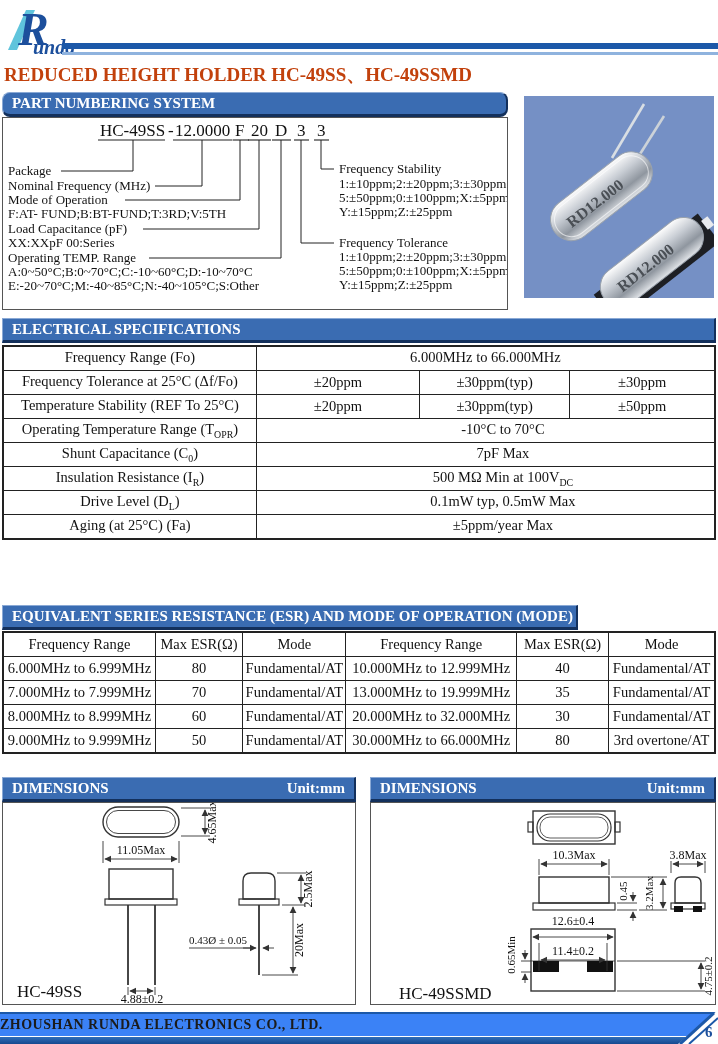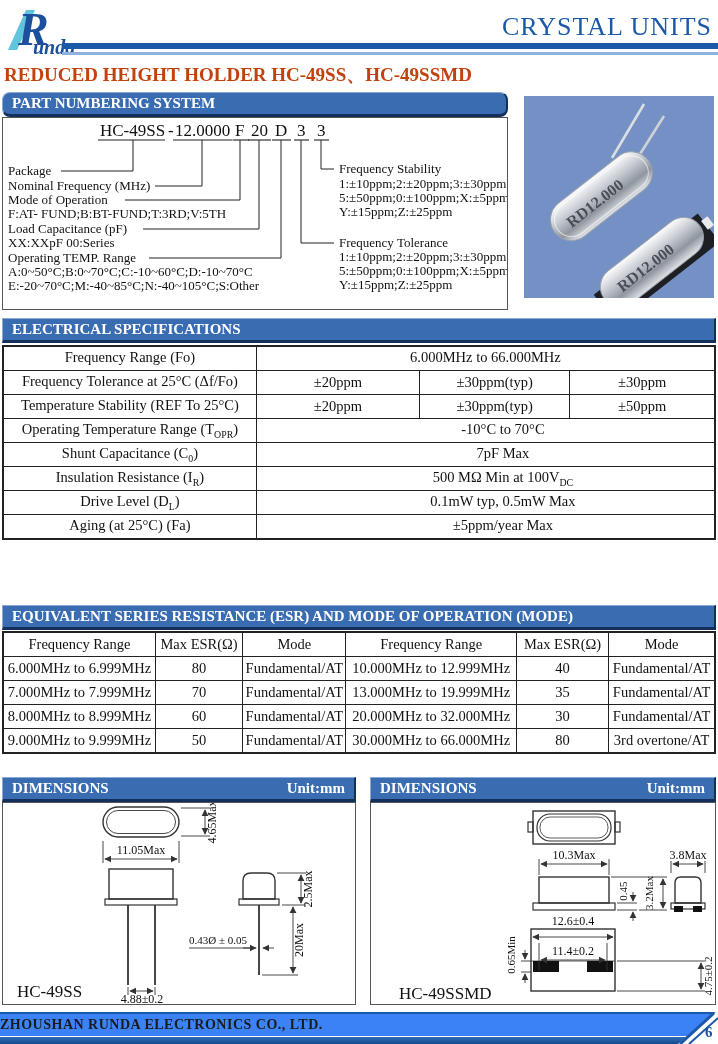--- a/index.html
+++ b/index.html
@@ -49,21 +49,20 @@
 
 <div class="page">
 
   <svg class="logo" style="position:absolute;left:2px;top:2px;" width="140" height="56" viewBox="0 0 140 56">
     <polygon points="6,48 24,8 33,8 15,48" fill="#5fc4dc"></polygon>
     <text x="16" y="43" font-family="Liberation Sans,sans-serif" font-size="46" font-weight="bold" font-style="italic" fill="#1c4f9c">R</text>
     <text x="31" y="52" font-family="Liberation Sans,sans-serif" font-size="20" font-weight="bold" font-style="italic" fill="#1c4f9c">unda</text>
   </svg>
   <div class="rule-dark"></div>
   <div class="rule-light"></div>
-  <div class="crystal-units">CRYSTAL UNITS</div>
   <div class="doc-title">REDUCED HEIGHT HOLDER HC-49SS、HC-49SSMD</div>
 
   <div class="secbar" style="left:2px;top:92px;width:506px;border-radius:8px;">PART NUMBERING SYSTEM</div>
   <div class="panelbody" style="left:2px;top:117px;width:506px;height:193px;">
     <svg class="pn-diagram" width="504" height="191" viewBox="0 0 504 191">
 
       <g font-size="17">
         <text x="97" y="18">HC-49SS</text>
         <text x="165" y="18">-</text>
         <text x="172" y="18">12.0000</text>
@@ -222,21 +221,21 @@
       <td>
             <div class="lbl">
         <span>Aging (at 25°C)</span>
         <span><span>(Fa)</span><sub></sub><span></span></span></div>
           </td>
       <td class="lft" colspan="3"><span>±5ppm/year Max</span><sub></sub></td>
     </tr>
   </tbody>
     </table>
 
-  <div class="secbar" style="left:2px;top:605px;width:714px;">EQUIVALENT SERIES RESISTANCE (ESR) AND MODE OF OPERATION (MODE)</div>
+  <div class="secbar" style="left:2px;top:605px;width:576px;">EQUIVALENT SERIES RESISTANCE (ESR) AND MODE OF OPERATION (MODE)</div>
   <table class="sheet" style="left:2px;top:631px;">
     <colgroup>
         <col style="width:152px">
         <col style="width:87px">
         <col style="width:103px">
               <col style="width:170px">
         <col style="width:92px">
         <col style="width:106px">
       </colgroup>
     <tbody>

